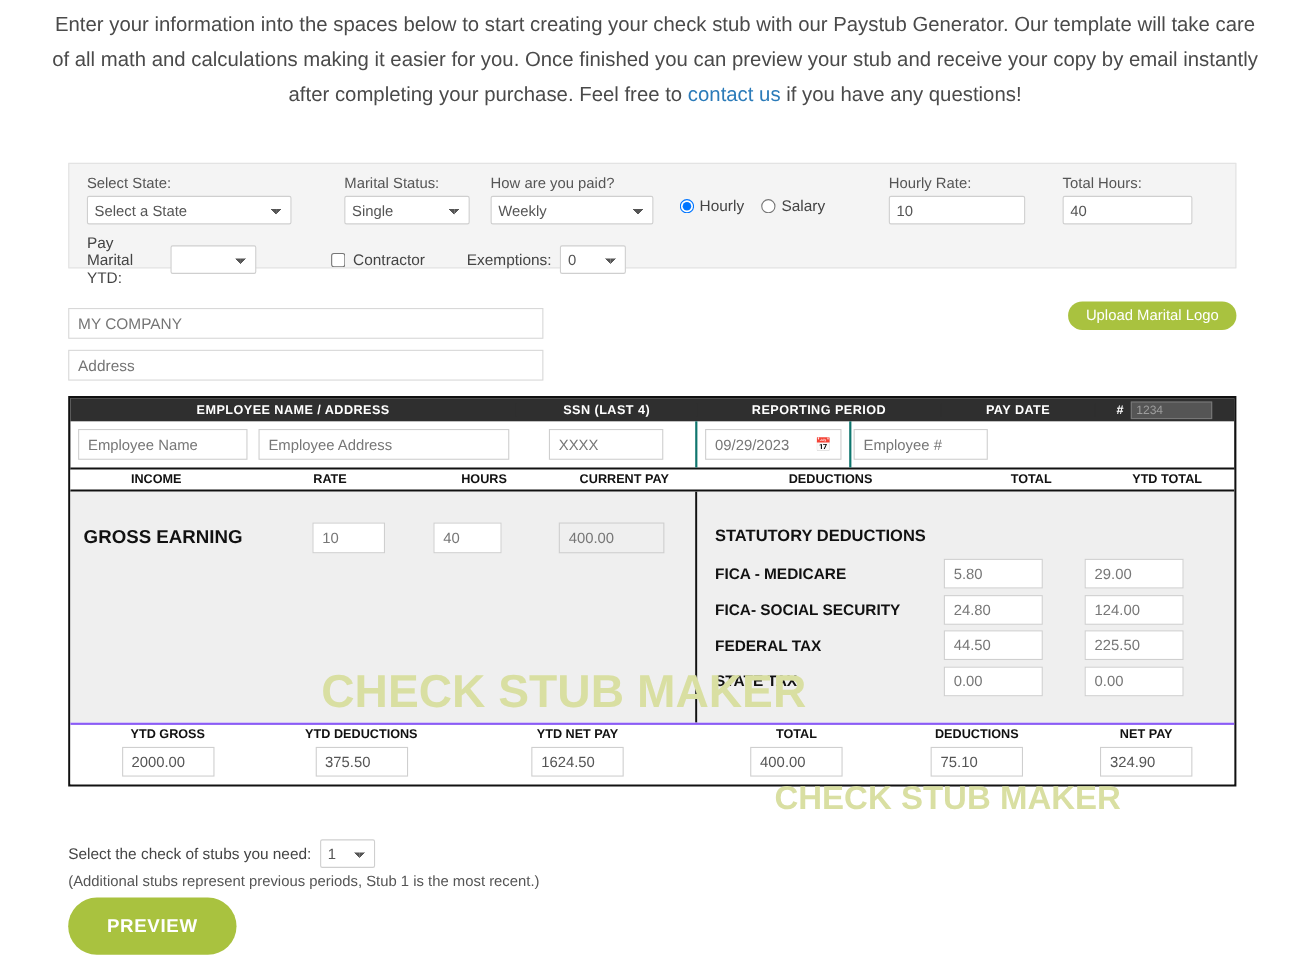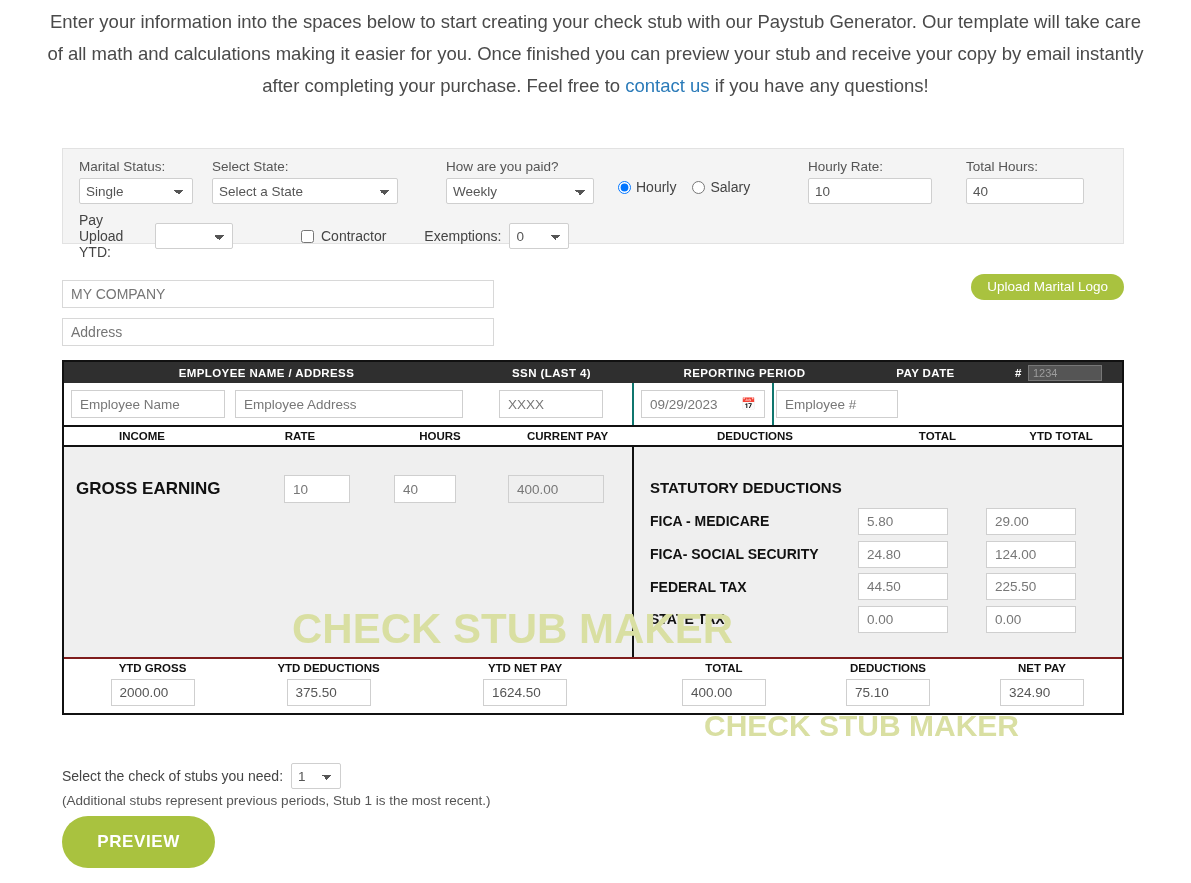--- a/index.html
+++ b/index.html
@@ -203,21 +203,21 @@
     display: flex; align-items: center;
     padding: 0 8px;
     font-family: "Liberation Sans", sans-serif;
   }
   .ded-val { left: 224px; }
   .ded-ytd { left: 352px; }
 
   .totals-row {
     display: flex;
     height: 56px;
-    border-top: 2px solid #7f1d1d;
+    border-top: 2px solid #8b5cf6;
     background: #fff;
     position: relative;
   }
   .tot-cell { position: relative; text-align: center; }
   .tot-lbl { font-size: 11.5px; font-weight: bold; color: #111; padding-top: 3px; }
   .tot-input {
     margin: 5px auto 0;
     width: 84px; height: 27px;
     border: 1px solid #cfcfcf; background: #fff;
     font-size: 13.5px; color: #555;
@@ -268,30 +268,30 @@
 <body>
 
 <div class="page">
 
   <p class="intro">
     <span>Enter your information into the spaces below to start creating your check stub with our Paystub Generator. Our template will take care of all math and calculations making it easier for you. Once finished you can preview your stub and receive your copy by email instantly after completing your purchase. Feel free to </span><a href="#">contact us</a><span> if you have any questions!</span>
   </p>
 
   <div class="options">
     <div class="opt-row">
+      <div class="fld" style="width:234px;">
+        <span class="lbl">Select State:</span>
+        <select class="sel w-state">
+          <option>Select a State</option>
+        </select>
+      </div>
       <div class="fld" style="width:133px;">
         <span class="lbl">Marital Status:</span>
         <select class="sel w-marital">
           <option>Single</option>
-        </select>
-      </div>
-      <div class="fld" style="width:234px;">
-        <span class="lbl">Select State:</span>
-        <select class="sel w-state">
-          <option>Select a State</option>
         </select>
       </div>
       <div class="fld" style="width:172px;">
         <span class="lbl">How are you paid?</span>
         <select class="sel w-paid">
           <option>Weekly</option>
         </select>
       </div>
       <div class="fld" style="width:190px; justify-content:flex-end; padding-top:20px;">
         <div class="radio-wrap">
@@ -309,21 +309,21 @@
         <span class="lbl">Hourly Rate:</span>
         <input class="txt w-rate" value="10" style="">
       </div>
       <div class="fld">
         <span class="lbl">Total Hours:</span>
         <input class="txt w-hours" value="40" style="">
       </div>
     </div>
 
     <div class="opt-row second">
-      <span class="mt-lbl" style="width:68px;">Pay Upload YTD:</span>
+      <span class="mt-lbl" style="width:68px;">Pay Marital YTD:</span>
       <select class="sel w-ytd" style="margin-left:8px;">
         <option></option>
       </select>
       <div class="chk-wrap" style="margin-left:68px;">
         <input type="checkbox" style="">
         <span>Contractor</span>
       </div>
       <div class="exempt-wrap" style="margin-left:38px;">
         <span>Exemptions:</span>
         <select class="sel w-exempt">

